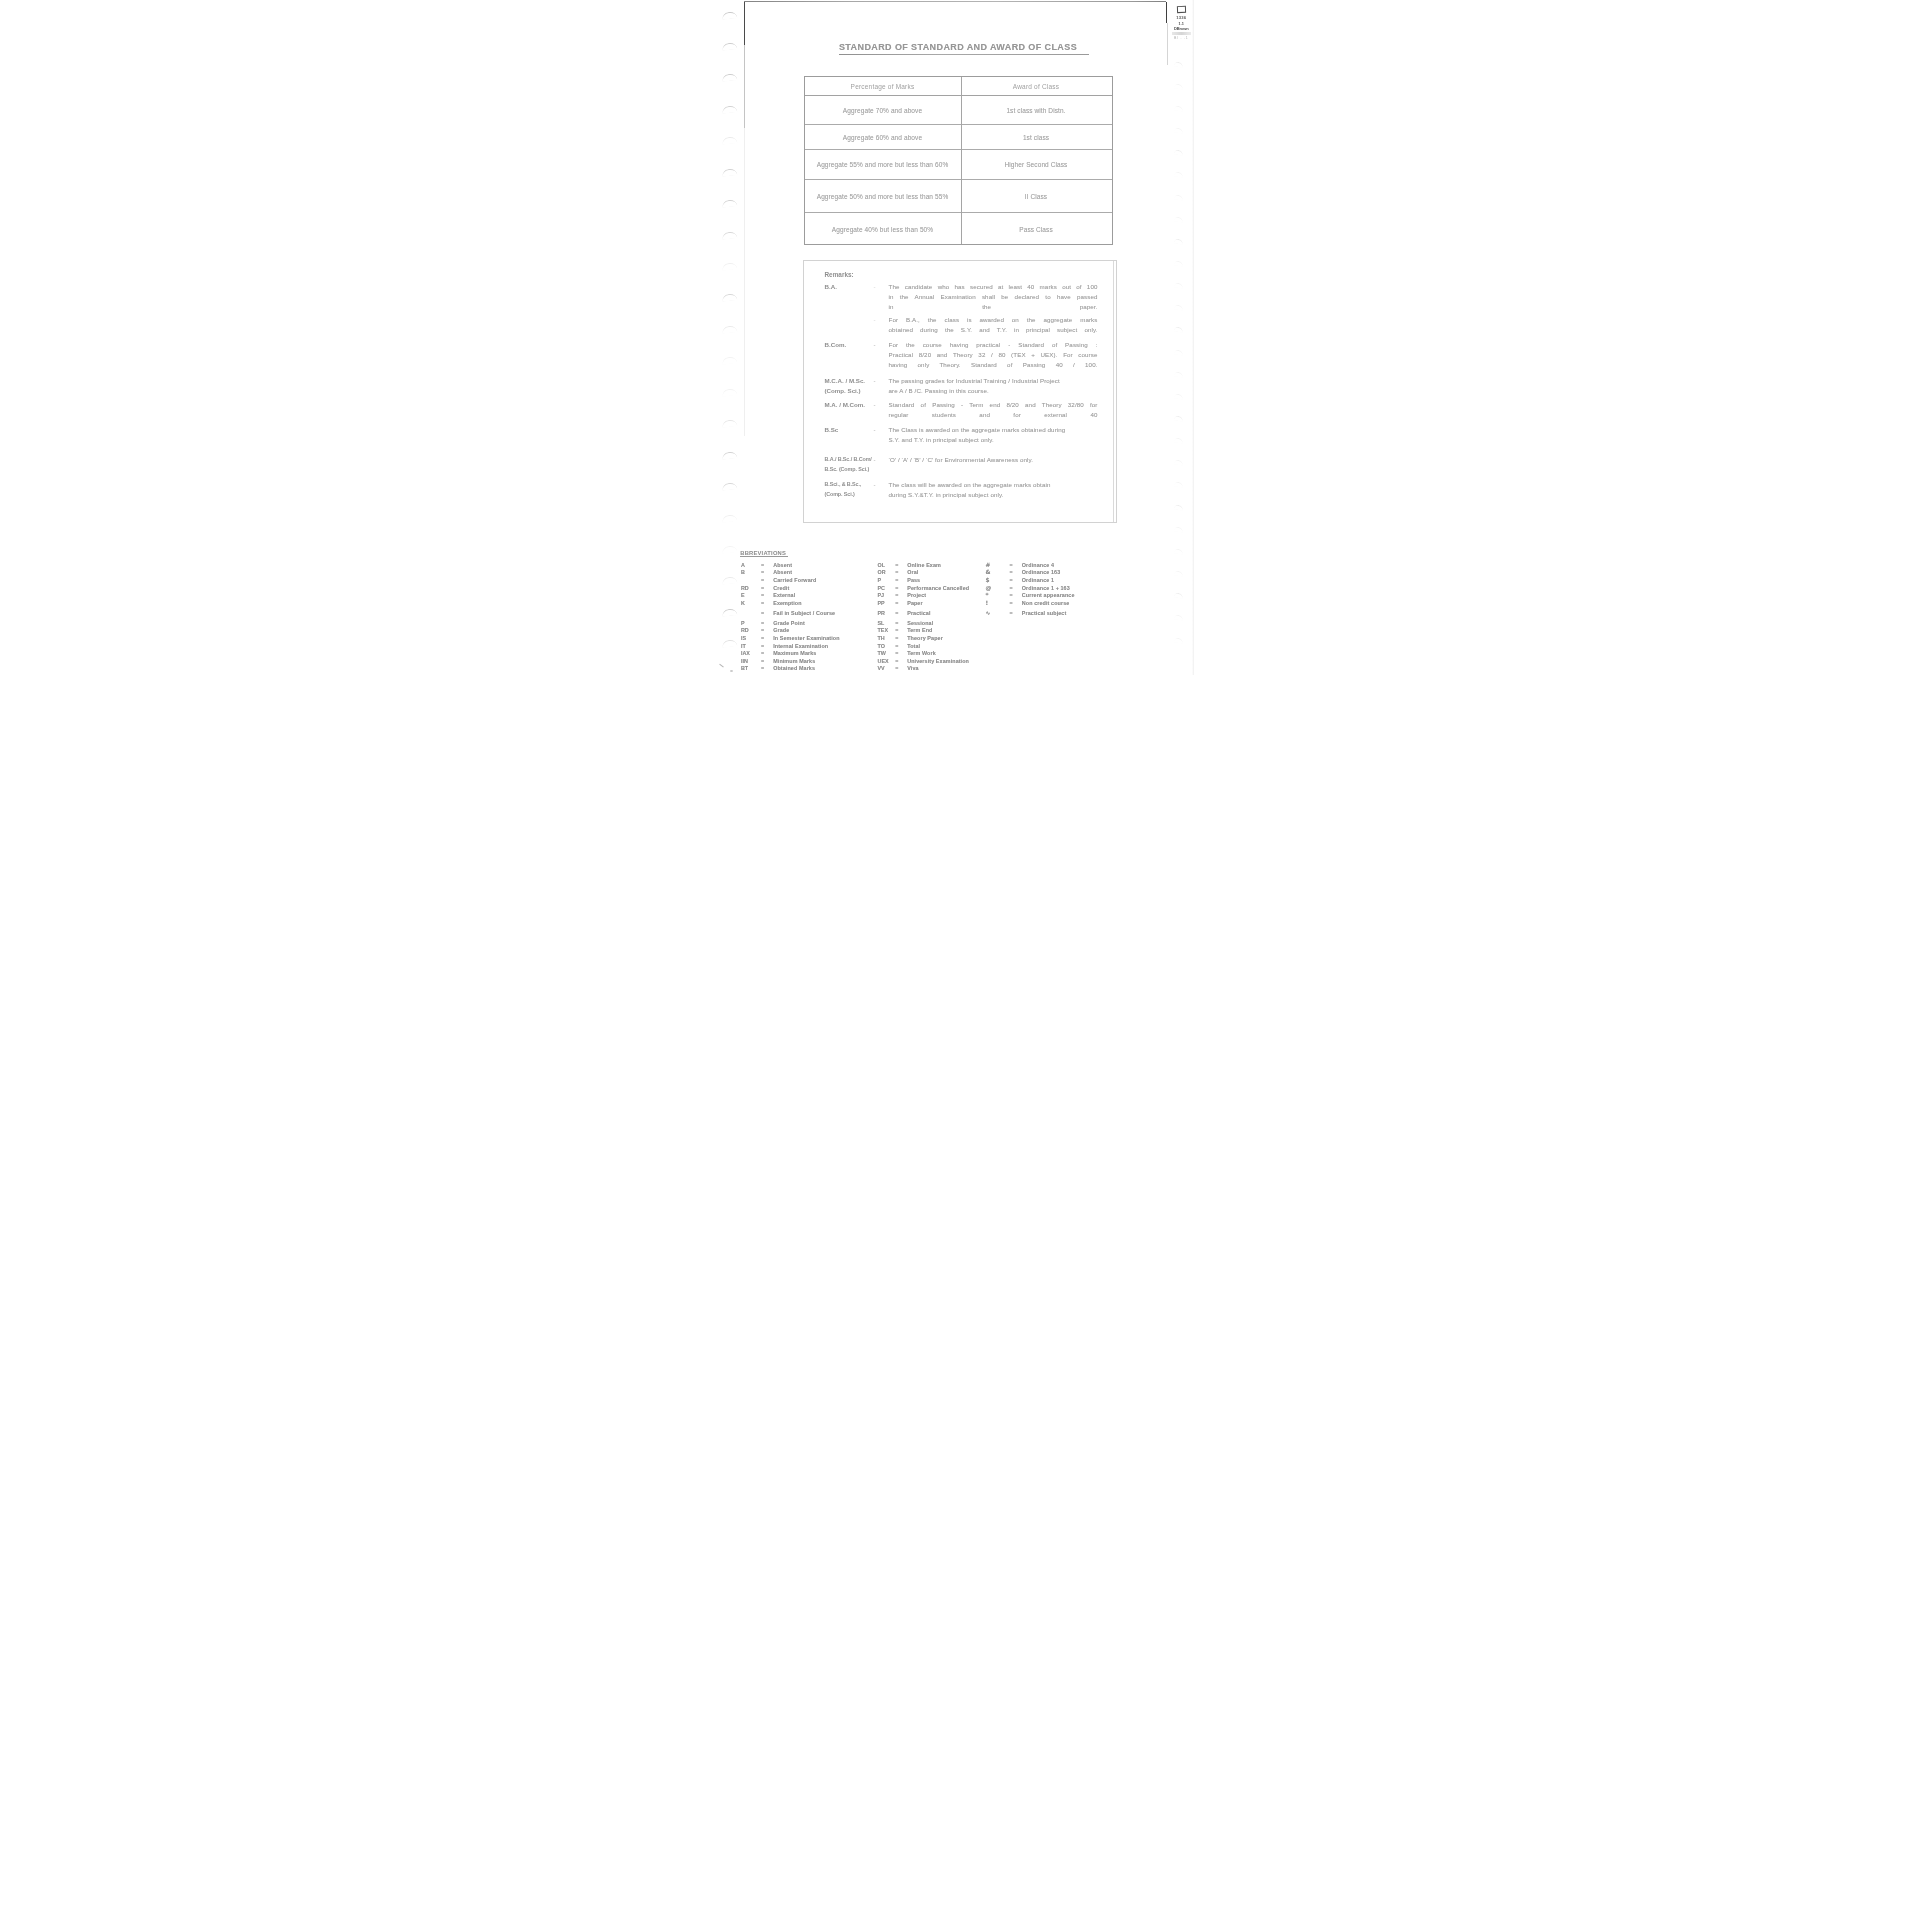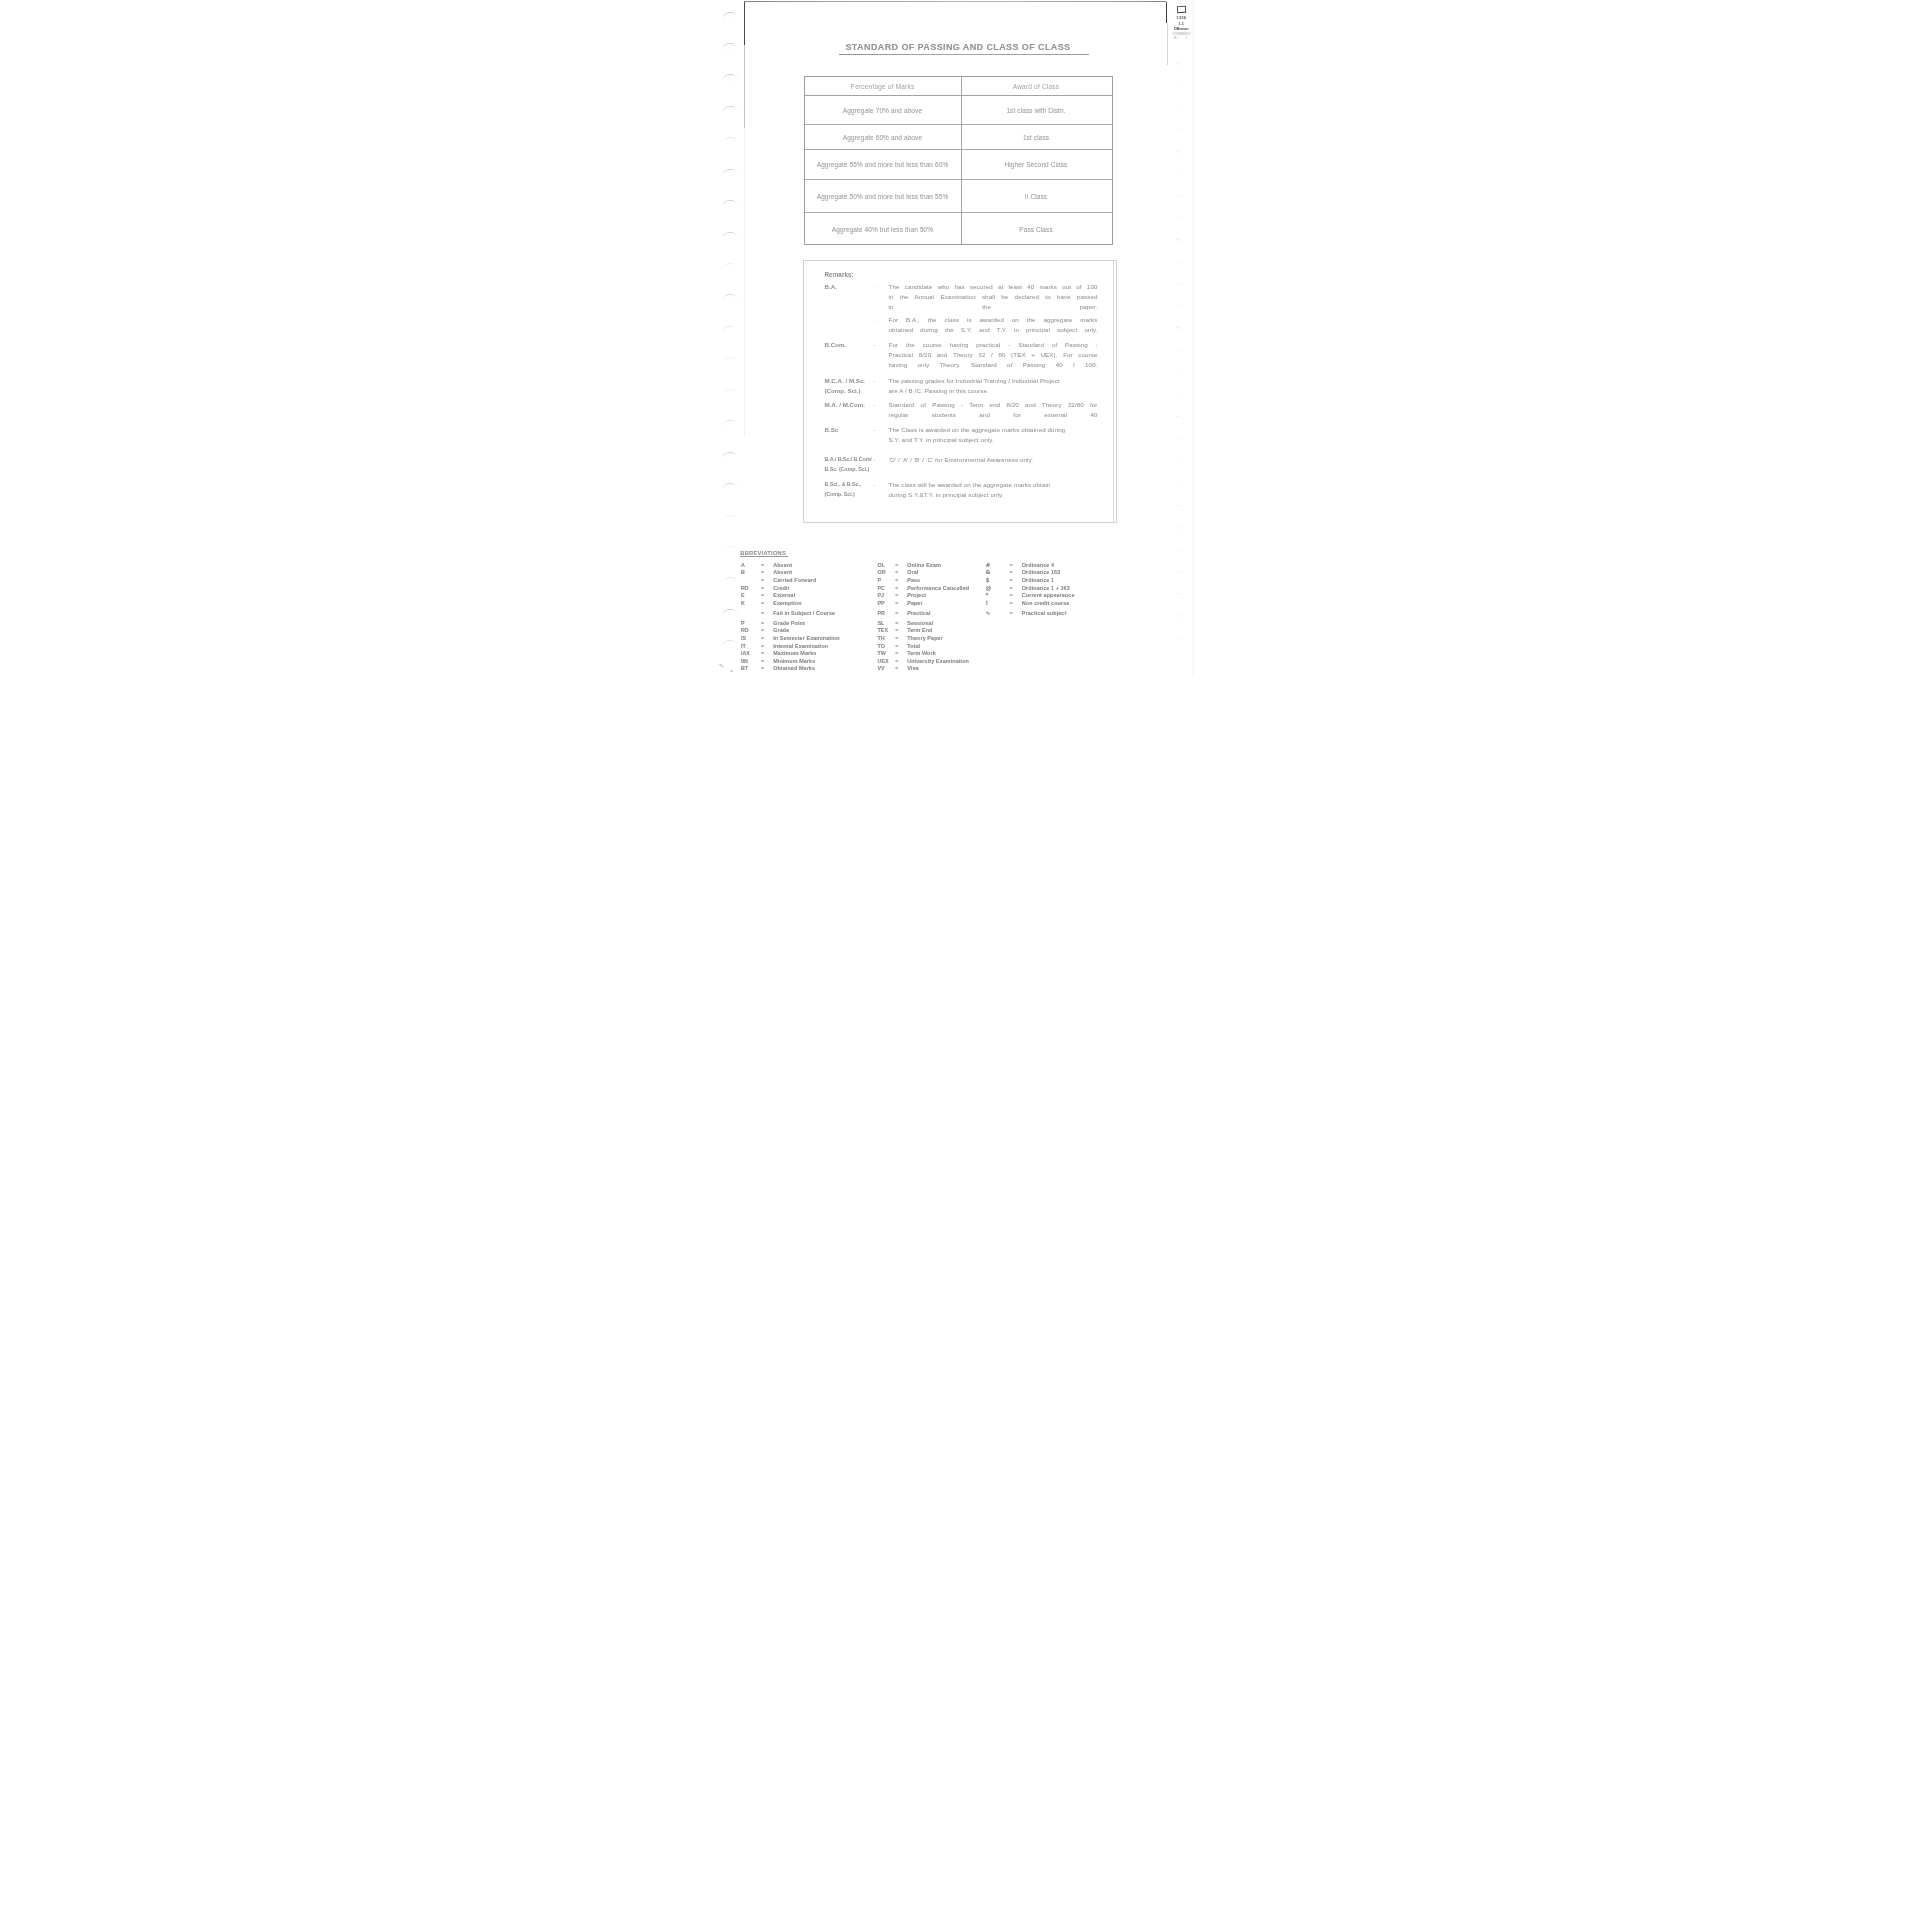--- a/index.html
+++ b/index.html
@@ -180,21 +180,21 @@
 
   <div class="stamp">
     <span class="stamp-box"></span>
     <div class="stamp-num">1336</div>
     <div class="stamp-ver">1.1</div>
     <div class="stamp-name">DBrown</div>
     <div class="stamp-smudge"></div>
     <div class="stamp-faint">Bl . .1</div>
   </div>
 
-  <h1 class="title">STANDARD OF PASSING AND CLASS OF CLASS</h1>
+  <h1 class="title">STANDARD OF STANDARD AND AWARD OF CLASS</h1>
   <div class="title-underline"></div>
 
   <div class="grade-table">
     <div class="t-divider"></div>
     <div class="t-header">
       <div class="t-h-cell">Percentage of Marks</div>
       <div class="t-h-cell">Award of Class</div>
     </div>
     <div class="t-rows">
 

